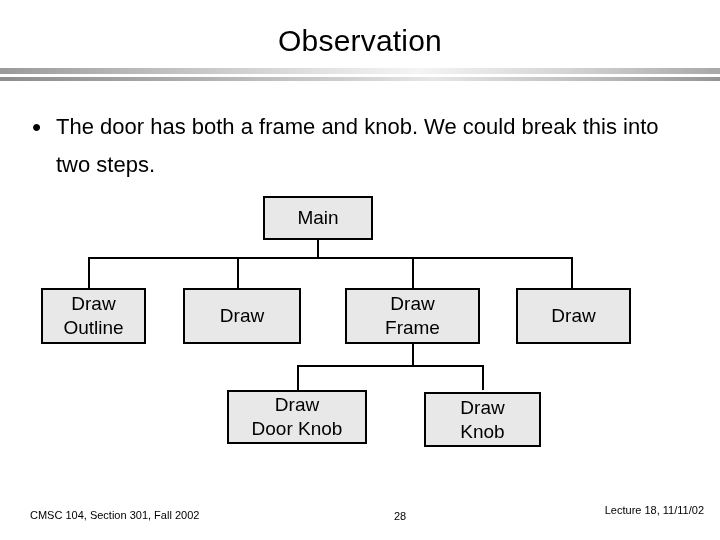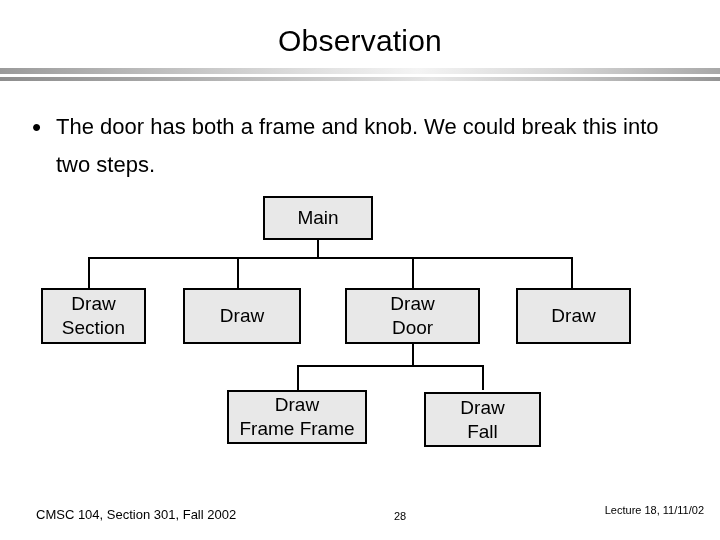--- a/index.html
+++ b/index.html
@@ -118,24 +118,23 @@
     pointer-events: none;
   }
   .conn-v { width: 2px; }
   .conn-h { height: 2px; }
 
   
   .footer-left {
     position: absolute;
     left: 30px;
     top: 508px;
-    font-size: 13px;
+    font-size: 11px;
     line-height: 14px;
     color: #000000;
-    margin-left: 6px;
   }
   .footer-page {
     position: absolute;
     left: 0;
     top: 509px;
     width: 720px;
     text-align: center;
     font-size: 11px;
     line-height: 14px;
     color: #000000;
@@ -180,61 +179,61 @@
   <div class="connector conn-h" style="left:88px; top:257px; width:485px;"></div>
 
   <div class="connector conn-v" style="left:88px; top:257px; height:31px;"></div>
   <div class="connector conn-v" style="left:237px; top:257px; height:31px;"></div>
   <div class="connector conn-v" style="left:412px; top:257px; height:31px;"></div>
   <div class="connector conn-v" style="left:571px; top:257px; height:31px;"></div>
 
   <div class="node" style="left:41px; top:288px; width:105px; height:56px;">
     <span>
       <span>Draw</span><br>
-      <span>Section</span>
+      <span>Outline</span>
     </span>
   </div>
 
   <div class="node" style="left:183px; top:288px; width:118px; height:56px;">
     <span>
       <span>Draw</span><br>
     </span>
   </div>
 
   <div class="node" style="left:345px; top:288px; width:135px; height:56px;">
     <span>
       <span>Draw</span><br>
-      <span>Door</span>
+      <span>Frame</span>
     </span>
   </div>
 
   <div class="node" style="left:516px; top:288px; width:115px; height:56px;">
     <span>
       <span>Draw</span><br>
     </span>
   </div>
 
   <div class="connector conn-v" style="left:412px; top:344px; height:22px;"></div>
 
   <div class="connector conn-h" style="left:297px; top:365px; width:187px;"></div>
 
   <div class="connector conn-v" style="left:297px; top:365px; height:25px;"></div>
   <div class="connector conn-v" style="left:482px; top:365px; height:25px;"></div>
 
   <div class="node" style="left:227px; top:390px; width:140px; height:54px;">
     <span>
       <span>Draw</span><br>
-      <span>Frame Frame</span>
+      <span>Door Knob</span>
     </span>
   </div>
 
   <div class="node" style="left:424px; top:392px; width:117px; height:55px;">
     <span>
       <span>Draw</span><br>
-      <span>Fall</span>
+      <span>Knob</span>
     </span>
   </div>
 
 </div>
 
 <div class="footer-left">CMSC 104, Section 301, Fall 2002</div>
 
 <div class="footer-page">28</div>
 
 <div class="footer-right">Lecture 18, 11/11/02</div>

